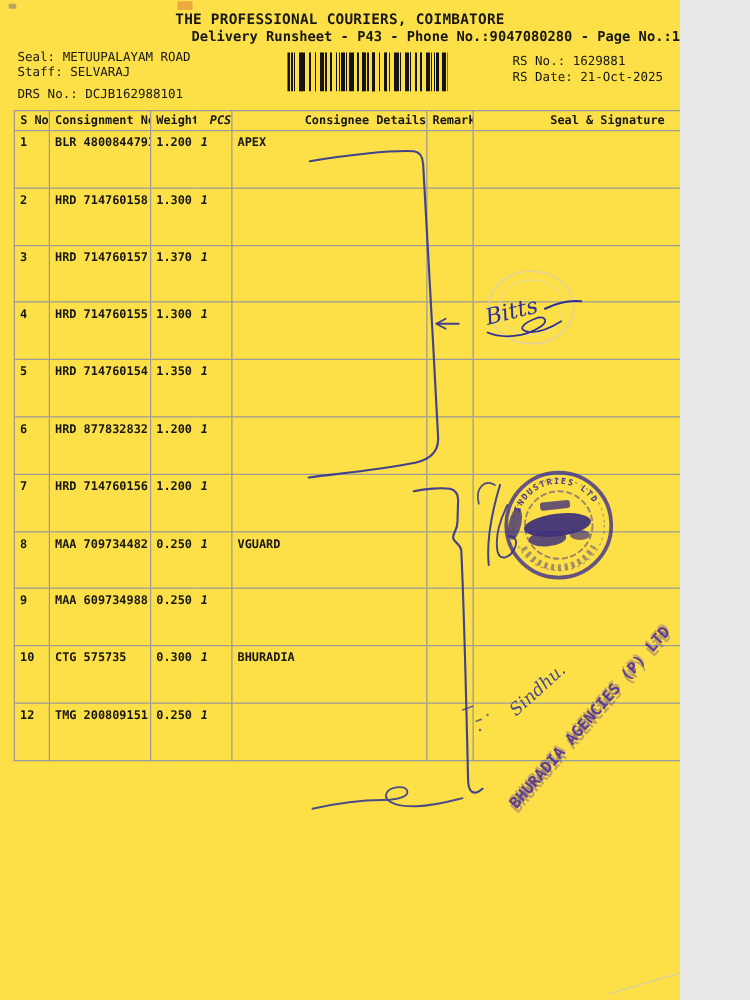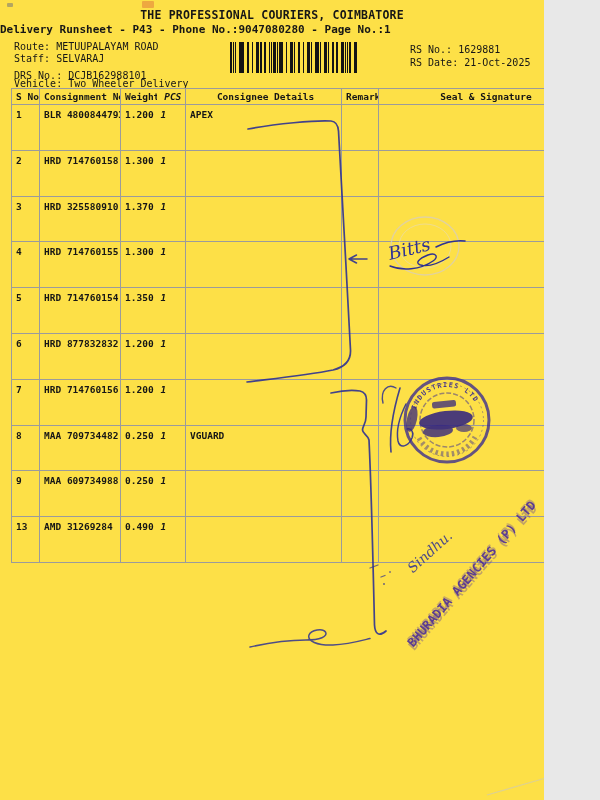--- a/index.html
+++ b/index.html
@@ -4,37 +4,37 @@
 <style>
   html,body{margin:0;padding:0;background:#e8e8e8;}
   .page{
     position:relative;width:544px;height:800px;background:#fde047;
     font-family:"DejaVu Sans Mono","Liberation Mono",monospace;color:#161616;
     overflow:hidden;margin:0;
   }
   
   .title{position:absolute;top:8px;left:0;right:0;text-align:center;
     font-size:11.5px;font-weight:bold;letter-spacing:.2px;}
-  .subtitle{position:absolute;top:23px;left:0;right:0;text-align:left;
+  .subtitle{position:absolute;top:23px;left:0;right:0;text-align:right;
     font-size:11px;font-weight:bold;}
   .hfield{position:absolute;left:14px;font-size:10px;white-space:nowrap;}
   .hfield.b{font-weight:normal;}
   .rsfield{position:absolute;left:362px;font-size:10px;white-space:nowrap;margin-left:48px;}
   .barcode{position:absolute;left:230px;top:42px;width:128px;height:31px;
     background-image:
       repeating-linear-gradient(90deg,#141414 0 2px,transparent 2px 5px,#141414 5px 6px,transparent 6px 9px,#141414 9px 12px,transparent 12px 13px,#141414 13px 14px,transparent 14px 17px),
       repeating-linear-gradient(90deg,transparent 0 3px,#141414 3px 4px,transparent 4px 11px,#141414 11px 13px,transparent 13px 19px);
   }
   .corner-speck{position:absolute;left:7px;top:3px;width:6px;height:4px;background:#777;opacity:.55;border-radius:1px;}
   .orange-tab{position:absolute;left:142px;top:1px;width:12px;height:7px;background:#eca33f;opacity:.9;border-radius:1px;}
   
   table.grid{position:absolute;left:11px;top:88px;width:578px;
     border-collapse:collapse;table-layout:fixed;}
   .grid th,.grid td{border:1px solid #9b9b9b;overflow:hidden;white-space:nowrap;}
-  .grid th{height:13px;font-size:9.5px;font-weight:bold;text-align:center;
+  .grid th{height:13px;font-size:9.5px;font-weight:bold;text-align:right;
     padding:1px 0 1px 4px;vertical-align:middle;}
   .grid th.center{text-align:center;padding-left:4px;}
   .grid td{height:40.8px;vertical-align:top;font-size:9.5px;font-weight:bold;
     padding:4px 0 0 4px;}
   .grid th.no-r,.grid td.no-r{border-right:none;}
   .grid th.no-l,.grid td.no-l{border-left:none;font-style:italic;}
   
   svg.ink{position:absolute;left:0;top:0;pointer-events:none;}
   .sig{font-family:"DejaVu Serif","Liberation Serif",serif;font-style:italic;}
 </style>
@@ -42,24 +42,23 @@
 <body>
 
 <div class="page">
 
   <div class="corner-speck"></div>
   <div class="orange-tab"></div>
 
   <div class="title">THE PROFESSIONAL COURIERS, COIMBATORE</div>
   <div class="subtitle">Delivery Runsheet - P43 - Phone No.:9047080280 - Page No.:1</div>
 
-  <div class="hfield" style="top:41px"><span>Route:</span> <span>METUUPALAYAM ROAD</span></div>
+  <div class="hfield" style="top:41px"><span>Seal:</span> <span>METUUPALAYAM ROAD</span></div>
   <div class="hfield b" style="top:53px"><span>Staff:</span> <span>SELVARAJ</span></div>
   <div class="hfield b" style="top:70px"><span>DRS No.:</span> <span>DCJB162988101</span></div>
-  <div class="hfield" style="top:78px"><span>Vehicle:</span> <span>Two Wheeler Delivery</span></div>
 
   <div class="barcode"></div>
 
   <div class="rsfield" style="top:44px"><span>RS No.:</span> <span>1629881</span></div>
   <div class="rsfield" style="top:57px"><span>RS Date:</span> <span>21-Oct-2025</span></div>
 
   <table class="grid">
     <colgroup>
       <col style="width:28px">
         <col style="width:81px">
@@ -92,21 +91,21 @@
           <td>2</td>
           <td>HRD 714760158</td>
           <td class="no-r">1.300</td>
           <td class="no-l">1</td>
           <td></td>
           <td></td>
           <td></td>
         </tr>
     <tr>
           <td>3</td>
-          <td>HRD 325580910</td>
+          <td>HRD 714760157</td>
           <td class="no-r">1.370</td>
           <td class="no-l">1</td>
           <td></td>
           <td></td>
           <td></td>
         </tr>
     <tr>
           <td>4</td>
           <td>HRD 714760155</td>
           <td class="no-r">1.300</td>
@@ -154,23 +153,32 @@
     <tr>
           <td>9</td>
           <td>MAA 609734988</td>
           <td class="no-r">0.250</td>
           <td class="no-l">1</td>
           <td></td>
           <td></td>
           <td></td>
         </tr>
     <tr>
-          <td>13</td>
-          <td>AMD 31269284</td>
-          <td class="no-r">0.490</td>
+          <td>10</td>
+          <td>CTG 575735</td>
+          <td class="no-r">0.300</td>
+          <td class="no-l">1</td>
+          <td>BHURADIA</td>
+          <td></td>
+          <td></td>
+        </tr>
+    <tr>
+          <td>12</td>
+          <td>TMG 200809151</td>
+          <td class="no-r">0.250</td>
           <td class="no-l">1</td>
           <td></td>
           <td></td>
           <td></td>
         </tr>
   </tbody>
     </table>
 
   <svg class="ink" width="600" height="800" viewBox="0 0 600 800">
 

